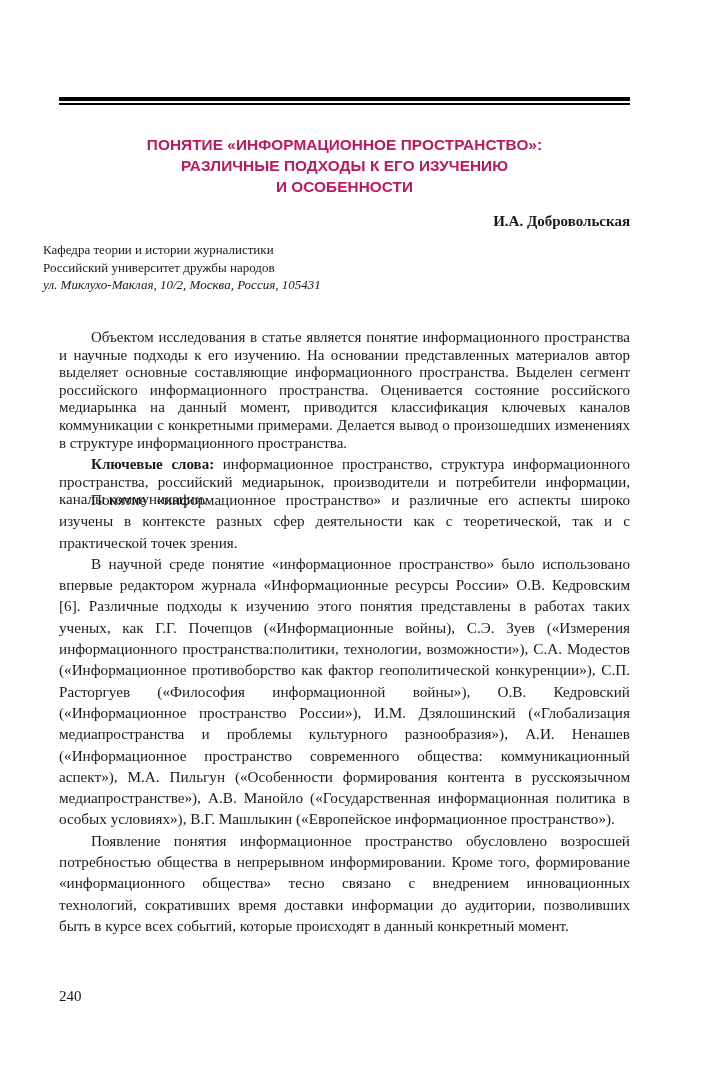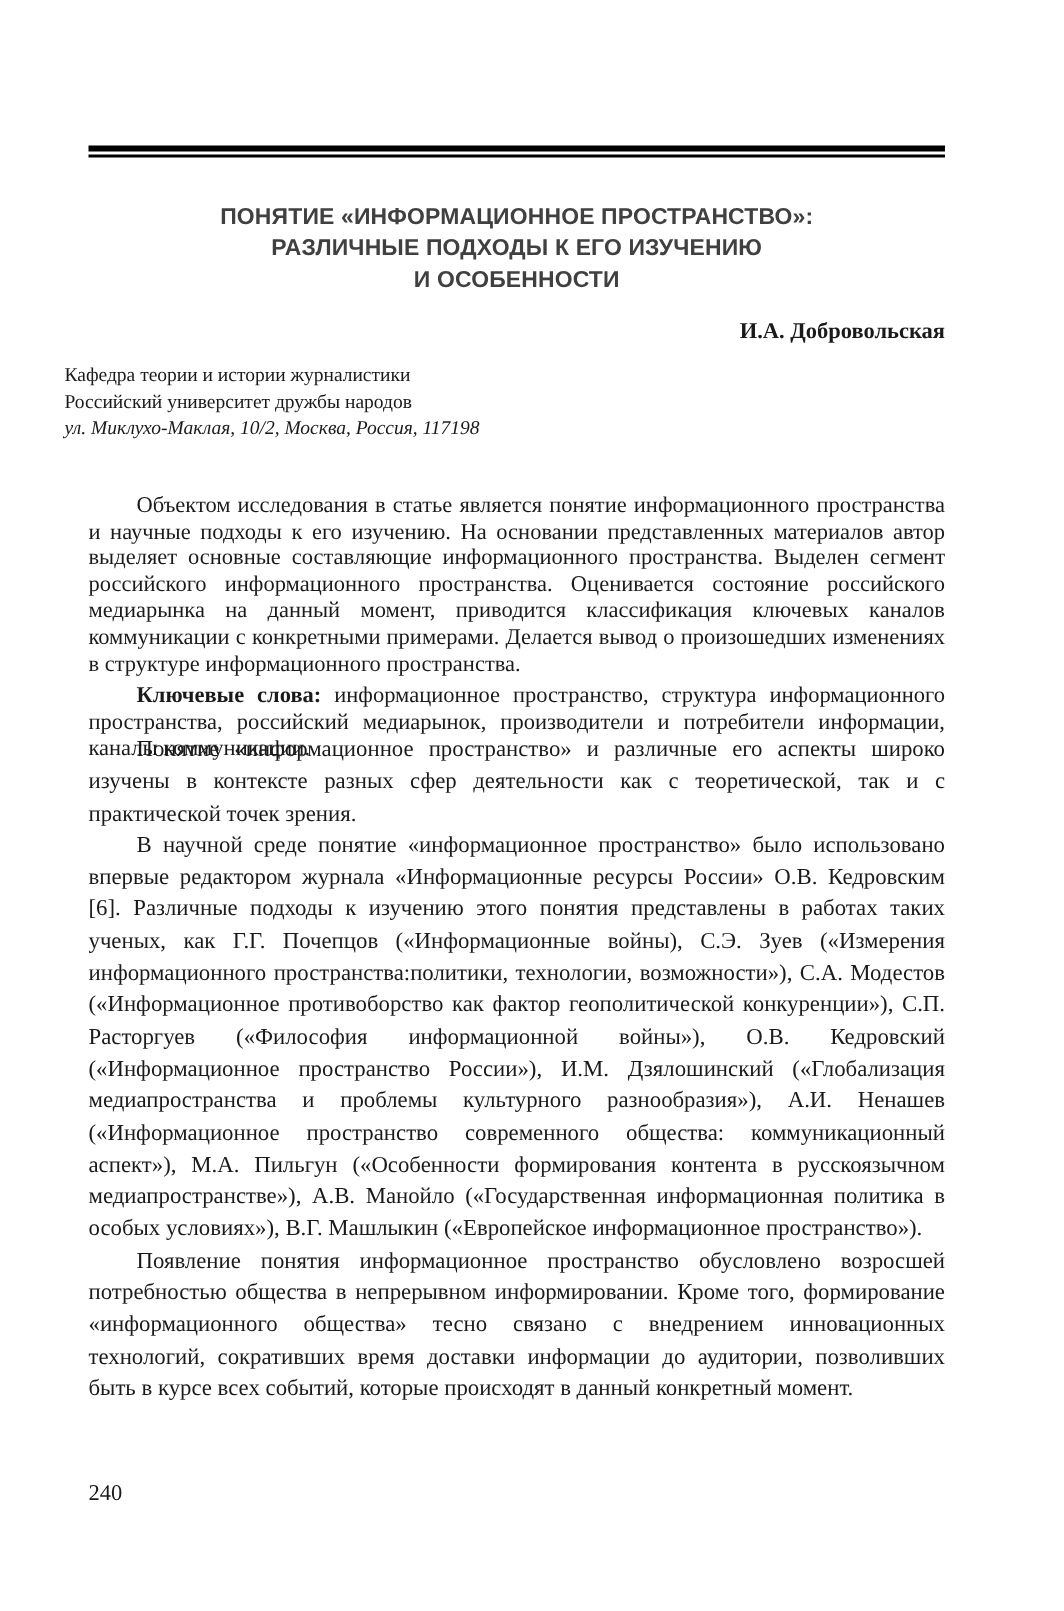--- a/index.html
+++ b/index.html
@@ -4,21 +4,21 @@
   <style>
     html, body { margin: 0; padding: 0; background: #ffffff; }
     body { width: 709px; height: 1074px; position: relative; overflow: hidden; color: #1a1a1a; }
     .rule { position: absolute; left: 59px; width: 571px; top: 97px; }
     .rule .thick { height: 4px; background: #000; }
     .rule .gap { height: 2px; }
     .rule .thin { height: 1.5px; background: #000; }
     .title {
       position: absolute; left: 59px; width: 571px; top: 134px;
       text-align: center; font-family: "Liberation Sans", sans-serif; font-weight: bold;
-      font-size: 15.3px; line-height: 21px; letter-spacing: 0.1px; color: #404040;
+      font-size: 15.3px; line-height: 21px; letter-spacing: 0.1px; color: #be185d;
     }
     .title div { white-space: nowrap; }
     .author {
       position: absolute; left: 59px; width: 571px; top: 211px; text-align: right;
       font-family: "Liberation Serif", serif; font-weight: bold; font-size: 15px; line-height: 20px;
     }
     .affil {
       position: absolute; left: 43px; width: 571px; top: 241px; text-align: left;
       font-family: "Liberation Serif", serif; font-size: 13px; line-height: 17.5px;
     }
@@ -53,21 +53,21 @@
   <div>ПОНЯТИЕ «ИНФОРМАЦИОННОЕ ПРОСТРАНСТВО»:</div>
   <div>РАЗЛИЧНЫЕ ПОДХОДЫ К ЕГО ИЗУЧЕНИЮ</div>
   <div>И ОСОБЕННОСТИ</div>
 </div>
 
 <div class="author">И.А. Добровольская</div>
 
 <div class="affil">
   <div>Кафедра теории и истории журналистики</div>
   <div>Российский университет дружбы народов</div>
-  <div class="addr">ул. Миклухо-Маклая, 10/2, Москва, Россия, 117198</div>
+  <div class="addr">ул. Миклухо-Маклая, 10/2, Москва, Россия, 105431</div>
 </div>
 
 <div class="abstract">
   <p>Объектом исследования в статье является понятие информационного пространства и научные подходы к его изучению. На основании представленных материалов автор выделяет основные составляющие информационного пространства. Выделен сегмент российского информационного пространства. Оценивается состояние российского медиарынка на данный момент, приводится классификация ключевых каналов коммуникации с конкретными примерами. Делается вывод о произошедших изменениях в структуре информационного пространства.</p>
   <p class="kw"><b>Ключевые слова:</b><span> информационное пространство, структура информационного пространства, российский медиарынок, производители и потребители информации, каналы коммуникации.</span></p>
 </div>
 
 <div class="body">
   <p>Понятие «информационное пространство» и различные его аспекты широко изучены в контексте разных сфер деятельности как с теоретической, так и с практической точек зрения.</p>
   <p>В научной среде понятие «информационное пространство» было использовано впервые редактором журнала «Информационные ресурсы России» О.В. Кедровским [6]. Различные подходы к изучению этого понятия представлены в работах таких ученых, как Г.Г. Почепцов («Информационные войны), С.Э. Зуев («Измерения информационного пространства:политики, технологии, возможности»), С.А. Модестов («Информационное противоборство как фактор геополитической конкуренции»), С.П. Расторгуев («Философия информационной войны»), О.В. Кедровский («Информационное пространство России»), И.М. Дзялошинский («Глобализация медиапространства и проблемы культурного разнообразия»), А.И. Ненашев («Информационное пространство современного общества: коммуникационный аспект»), М.А. Пильгун («Особенности формирования контента в русскоязычном медиапространстве»), А.В. Манойло («Государственная информационная политика в особых условиях»), В.Г. Машлыкин («Европейское информационное пространство»).</p>

